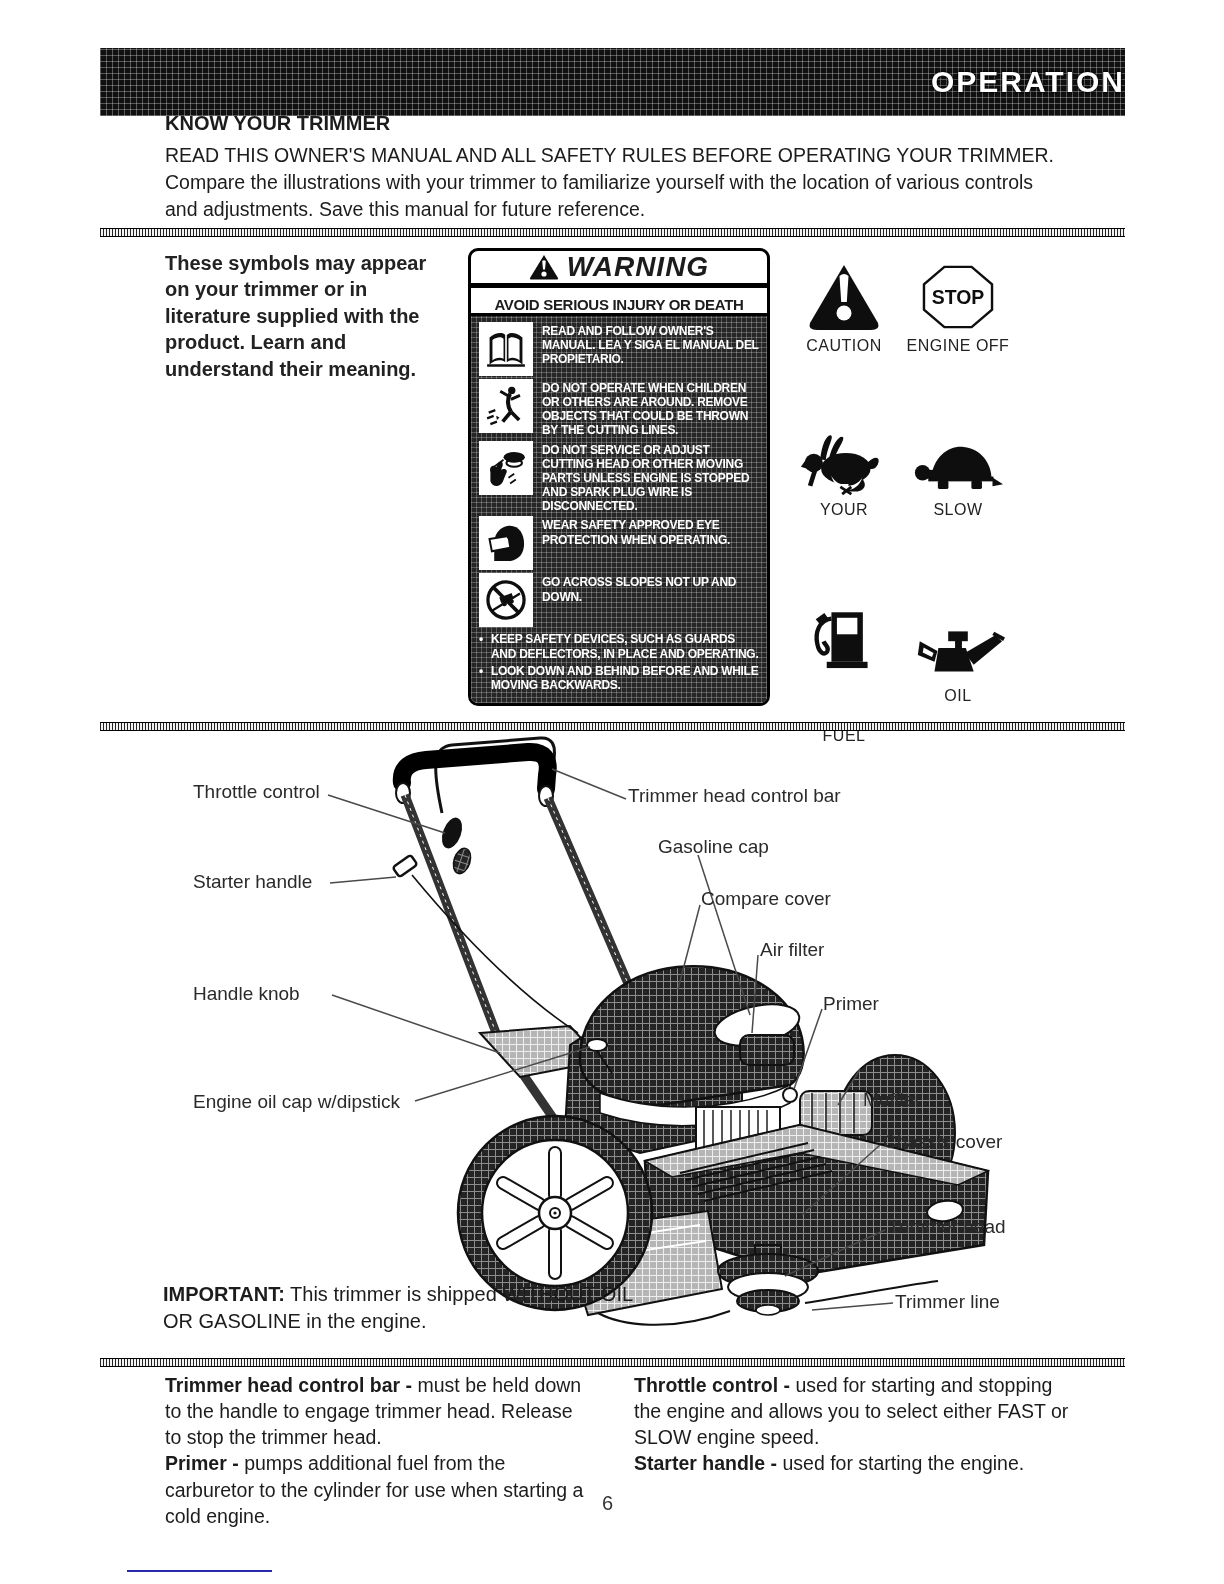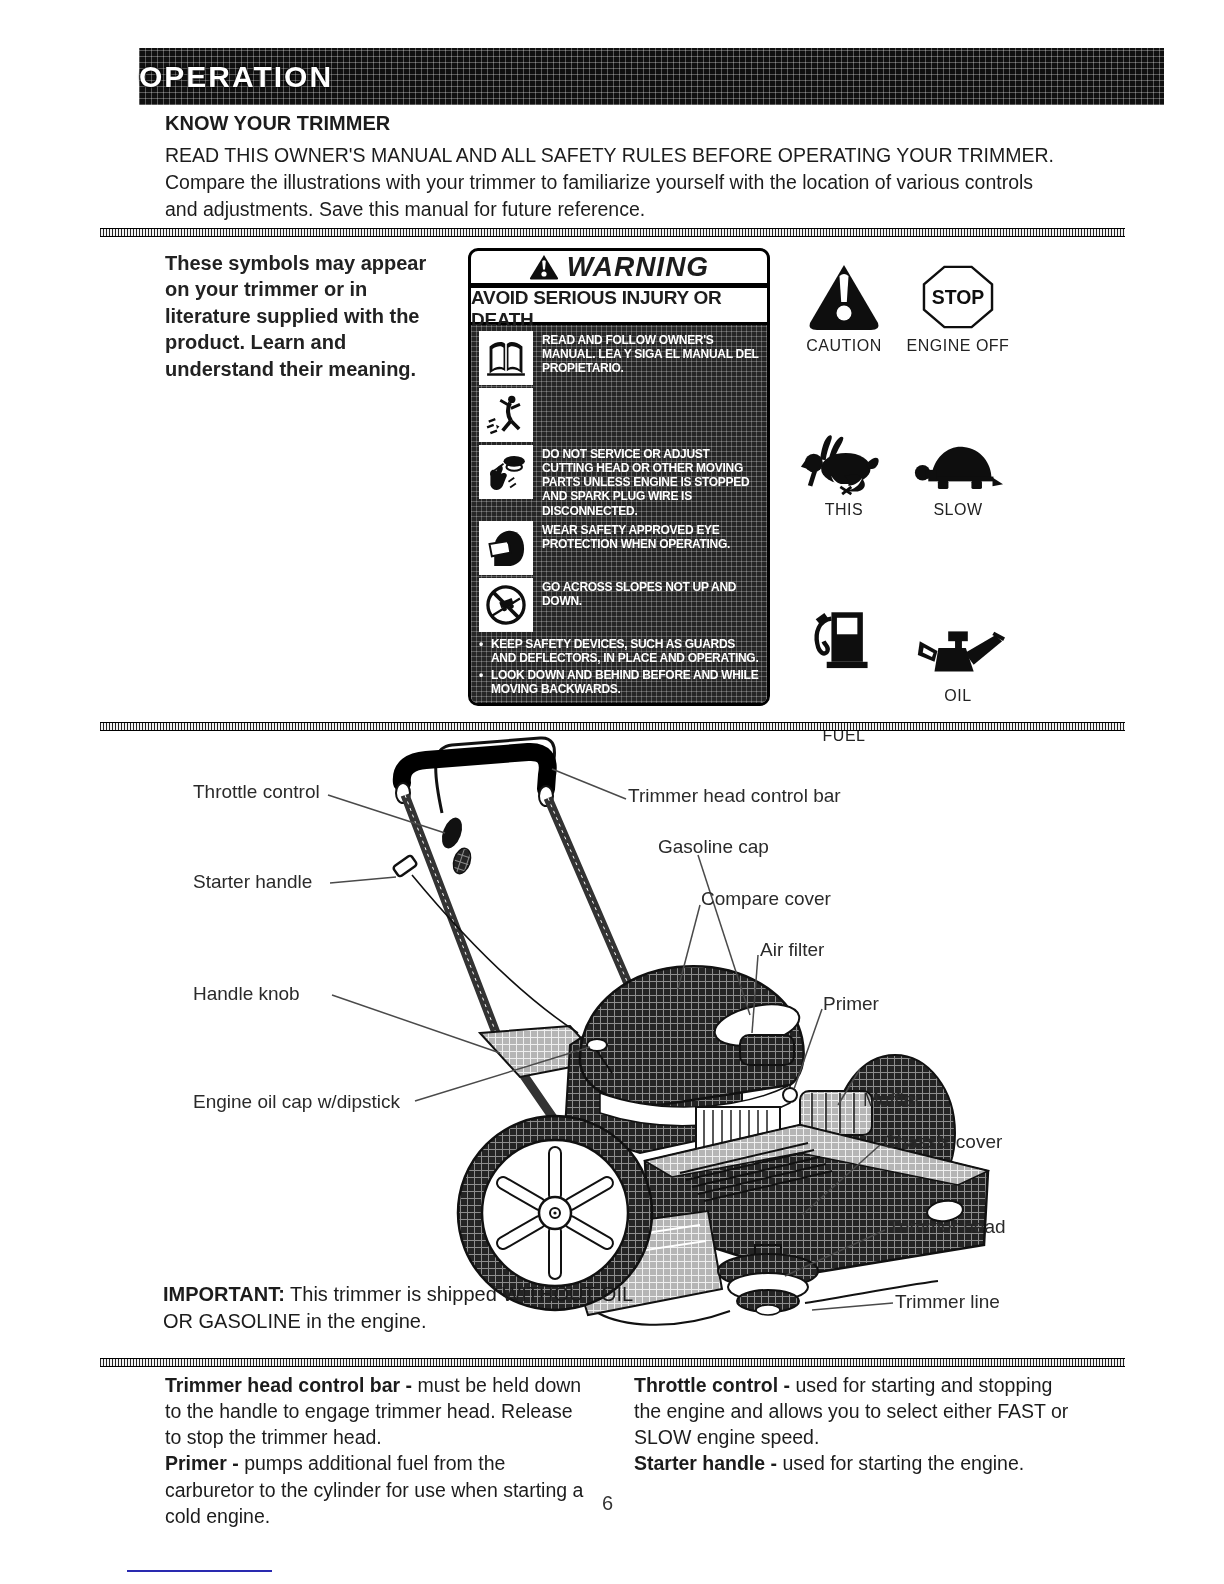--- a/index.html
+++ b/index.html
@@ -1,25 +1,25 @@
 <!DOCTYPE html>
 <html><head>
 <meta charset="utf-8">
 <style>
   html,body{margin:0;padding:0;background:#e8e8e8;}
   .page{position:relative;width:1224px;height:1584px;background:#fff;
         font-family:"Liberation Sans",sans-serif;color:#1c1c1c;overflow:hidden;}
 
   
-  .op-header{position:absolute;left:100px;top:48px;width:1025px;height:57px;
+  .op-header{position:absolute;left:100px;top:48px;width:1025px;height:68px;
     background-color:#101010;
     background-image:
       repeating-linear-gradient(90deg, rgba(255,255,255,.30) 0 1px, transparent 1px 6px),
       repeating-linear-gradient(0deg, rgba(255,255,255,.30) 0 1px, transparent 1px 6px);
-    display:flex;align-items:center;justify-content:flex-start;margin-left:39px;}
+    display:flex;align-items:center;justify-content:flex-end;}
   .op-header .op-title{color:#fff;font-size:30px;font-weight:bold;letter-spacing:2px;
     text-shadow:0 0 3px #000, 0 0 2px #000;}
 
   
   .know-heading{position:absolute;left:165px;top:112px;font-size:20px;font-weight:bold;}
   .know-body{position:absolute;left:165px;top:142px;width:897px;font-size:19.5px;line-height:1.38;}
 
   .divider{position:absolute;left:100px;width:1025px;height:7px;
     border-top:1.5px solid #000;border-bottom:1.5px solid #000;
     background:repeating-linear-gradient(90deg,#222 0 1px,#f2f2f2 1px 3px);}
@@ -29,21 +29,21 @@
   .symbols-intro{position:absolute;left:165px;top:250px;width:280px;
     font-size:20px;font-weight:bold;line-height:1.32;color:#222;}
 
   .warning-box{position:absolute;left:468px;top:248px;width:302px;height:458px;
     border:3px solid #000;border-radius:10px;background:#fff;box-sizing:border-box;
     display:flex;flex-direction:column;overflow:hidden;}
   .warn-head{height:42px;display:flex;align-items:center;justify-content:center;gap:8px;
     border-bottom:5px solid #000;font-style:italic;}
   .warn-title{font-size:28px;font-weight:800;letter-spacing:1px;}
   .warn-sub{height:26px;display:flex;align-items:center;justify-content:center;
-    font-size:19px;font-weight:800;letter-spacing:-.3px;border-bottom:3px solid #000;margin-top:8px;}
+    font-size:15px;font-weight:800;letter-spacing:-.3px;border-bottom:3px solid #000;margin-top:8px;}
   .warn-body{flex:1;padding:6px 8px 8px 8px;
     background-color:#262626;
     background-image:
       repeating-linear-gradient(90deg, rgba(255,255,255,.25) 0 1px, transparent 1px 5px),
       repeating-linear-gradient(0deg, rgba(255,255,255,.25) 0 1px, transparent 1px 5px);
     display:flex;flex-direction:column;}
   .warn-row{display:flex;align-items:flex-start;margin-bottom:3px;}
   .warn-tile{flex:0 0 54px;width:54px;height:54px;background:#fff;margin-right:9px;
     display:flex;align-items:center;justify-content:center;}
   .warn-text{color:#fff;font-weight:700;font-size:12px;line-height:1.18;
@@ -119,20 +119,21 @@
         <span class="warn-tile">
           <svg width="46" height="46" viewBox="0 0 56 56">
             <circle cx="35" cy="9" r="4.5" fill="#0e0e0e"></circle>
             <path d="M33 13 C29 20 30 29 34 35" stroke="#0e0e0e" stroke-width="5" fill="none"></path>
             <path d="M33 17 L21 10 M34 20 L45 15" stroke="#0e0e0e" stroke-width="3.5"></path>
             <path d="M34 35 L24 47 M34 35 L44 45" stroke="#0e0e0e" stroke-width="4.5"></path>
             <path d="M7 36 L15 33 M5 43 L13 40 M9 50 L17 47" stroke="#0e0e0e" stroke-width="2.8"></path>
             <path d="M16 40 l4 2 l-3 3 z" fill="#0e0e0e"></path>
           </svg>
         </span>
+        <span class="warn-text">DO NOT OPERATE WHEN CHILDREN OR OTHERS ARE AROUND.  REMOVE OBJECTS THAT COULD BE THROWN BY THE CUTTING LINES.</span>
       </div>
 
       <div class="warn-row">
         <span class="warn-tile">
           <svg width="46" height="46" viewBox="0 0 56 56">
             <ellipse cx="38" cy="15" rx="13" ry="6.5" fill="#0e0e0e"></ellipse>
             <ellipse cx="38" cy="22" rx="9.5" ry="4.5" fill="none" stroke="#0e0e0e" stroke-width="2.5"></ellipse>
             <path d="M25 18 L14 26" stroke="#0e0e0e" stroke-width="2.2"></path>
             <path d="M9 33 C7 26 13 23 16 27 L18 23 C20 18 25 20 24 25 L22 30 C27 28 31 31 28 35 L24 45 C20 52 11 51 9 44 Z" fill="#0e0e0e"></path>
             <path d="M31 40 L38 35 M33 47 L40 42" stroke="#0e0e0e" stroke-width="2.2"></path>
@@ -211,21 +212,21 @@
         <ellipse cx="50" cy="42" rx="27" ry="17" fill="#0e0e0e"></ellipse>
         <circle cx="15" cy="36" r="10" fill="#0e0e0e"></circle>
         <path d="M6 33 L1 40 L10 43 Z" fill="#0e0e0e"></path>
         <path d="M16 45 L11 61" stroke="#0e0e0e" stroke-width="5"></path>
         <path d="M62 48 C74 56 73 65 63 67 L50 67 C55 60 53 54 48 50 Z" fill="#0e0e0e"></path>
         <path d="M34 50 C42 64 60 64 68 52 C62 70 40 70 34 50 Z" fill="#fff"></path>
         <path d="M73 36 C83 26 89 30 84 39 C81 44 76 43 73 40 Z" fill="#0e0e0e"></path>
         <path d="M44 62 L56 70 M56 62 L46 70" stroke="#0e0e0e" stroke-width="3"></path>
       </svg>
     </span>
-    <span class="legend-label">THIS</span>
+    <span class="legend-label">YOUR</span>
   </div>
 
   <div class="legend-cell" style="left:900px;top:430px;">
     <span class="legend-iconbox" style="height:66px;">
       <svg width="92" height="58" viewBox="0 0 96 60">
         <path d="M20 42 C22 18 40 7 54 9 C72 11 83 26 83 42 Z" fill="#0e0e0e"></path>
         <rect x="17" y="40" width="68" height="5" fill="#0e0e0e"></rect>
         <circle cx="11" cy="36" r="8" fill="#0e0e0e"></circle>
         <rect x="14" y="33" width="12" height="9" fill="#0e0e0e"></rect>
         <rect x="27" y="44" width="11" height="9" rx="2" fill="#0e0e0e"></rect>

